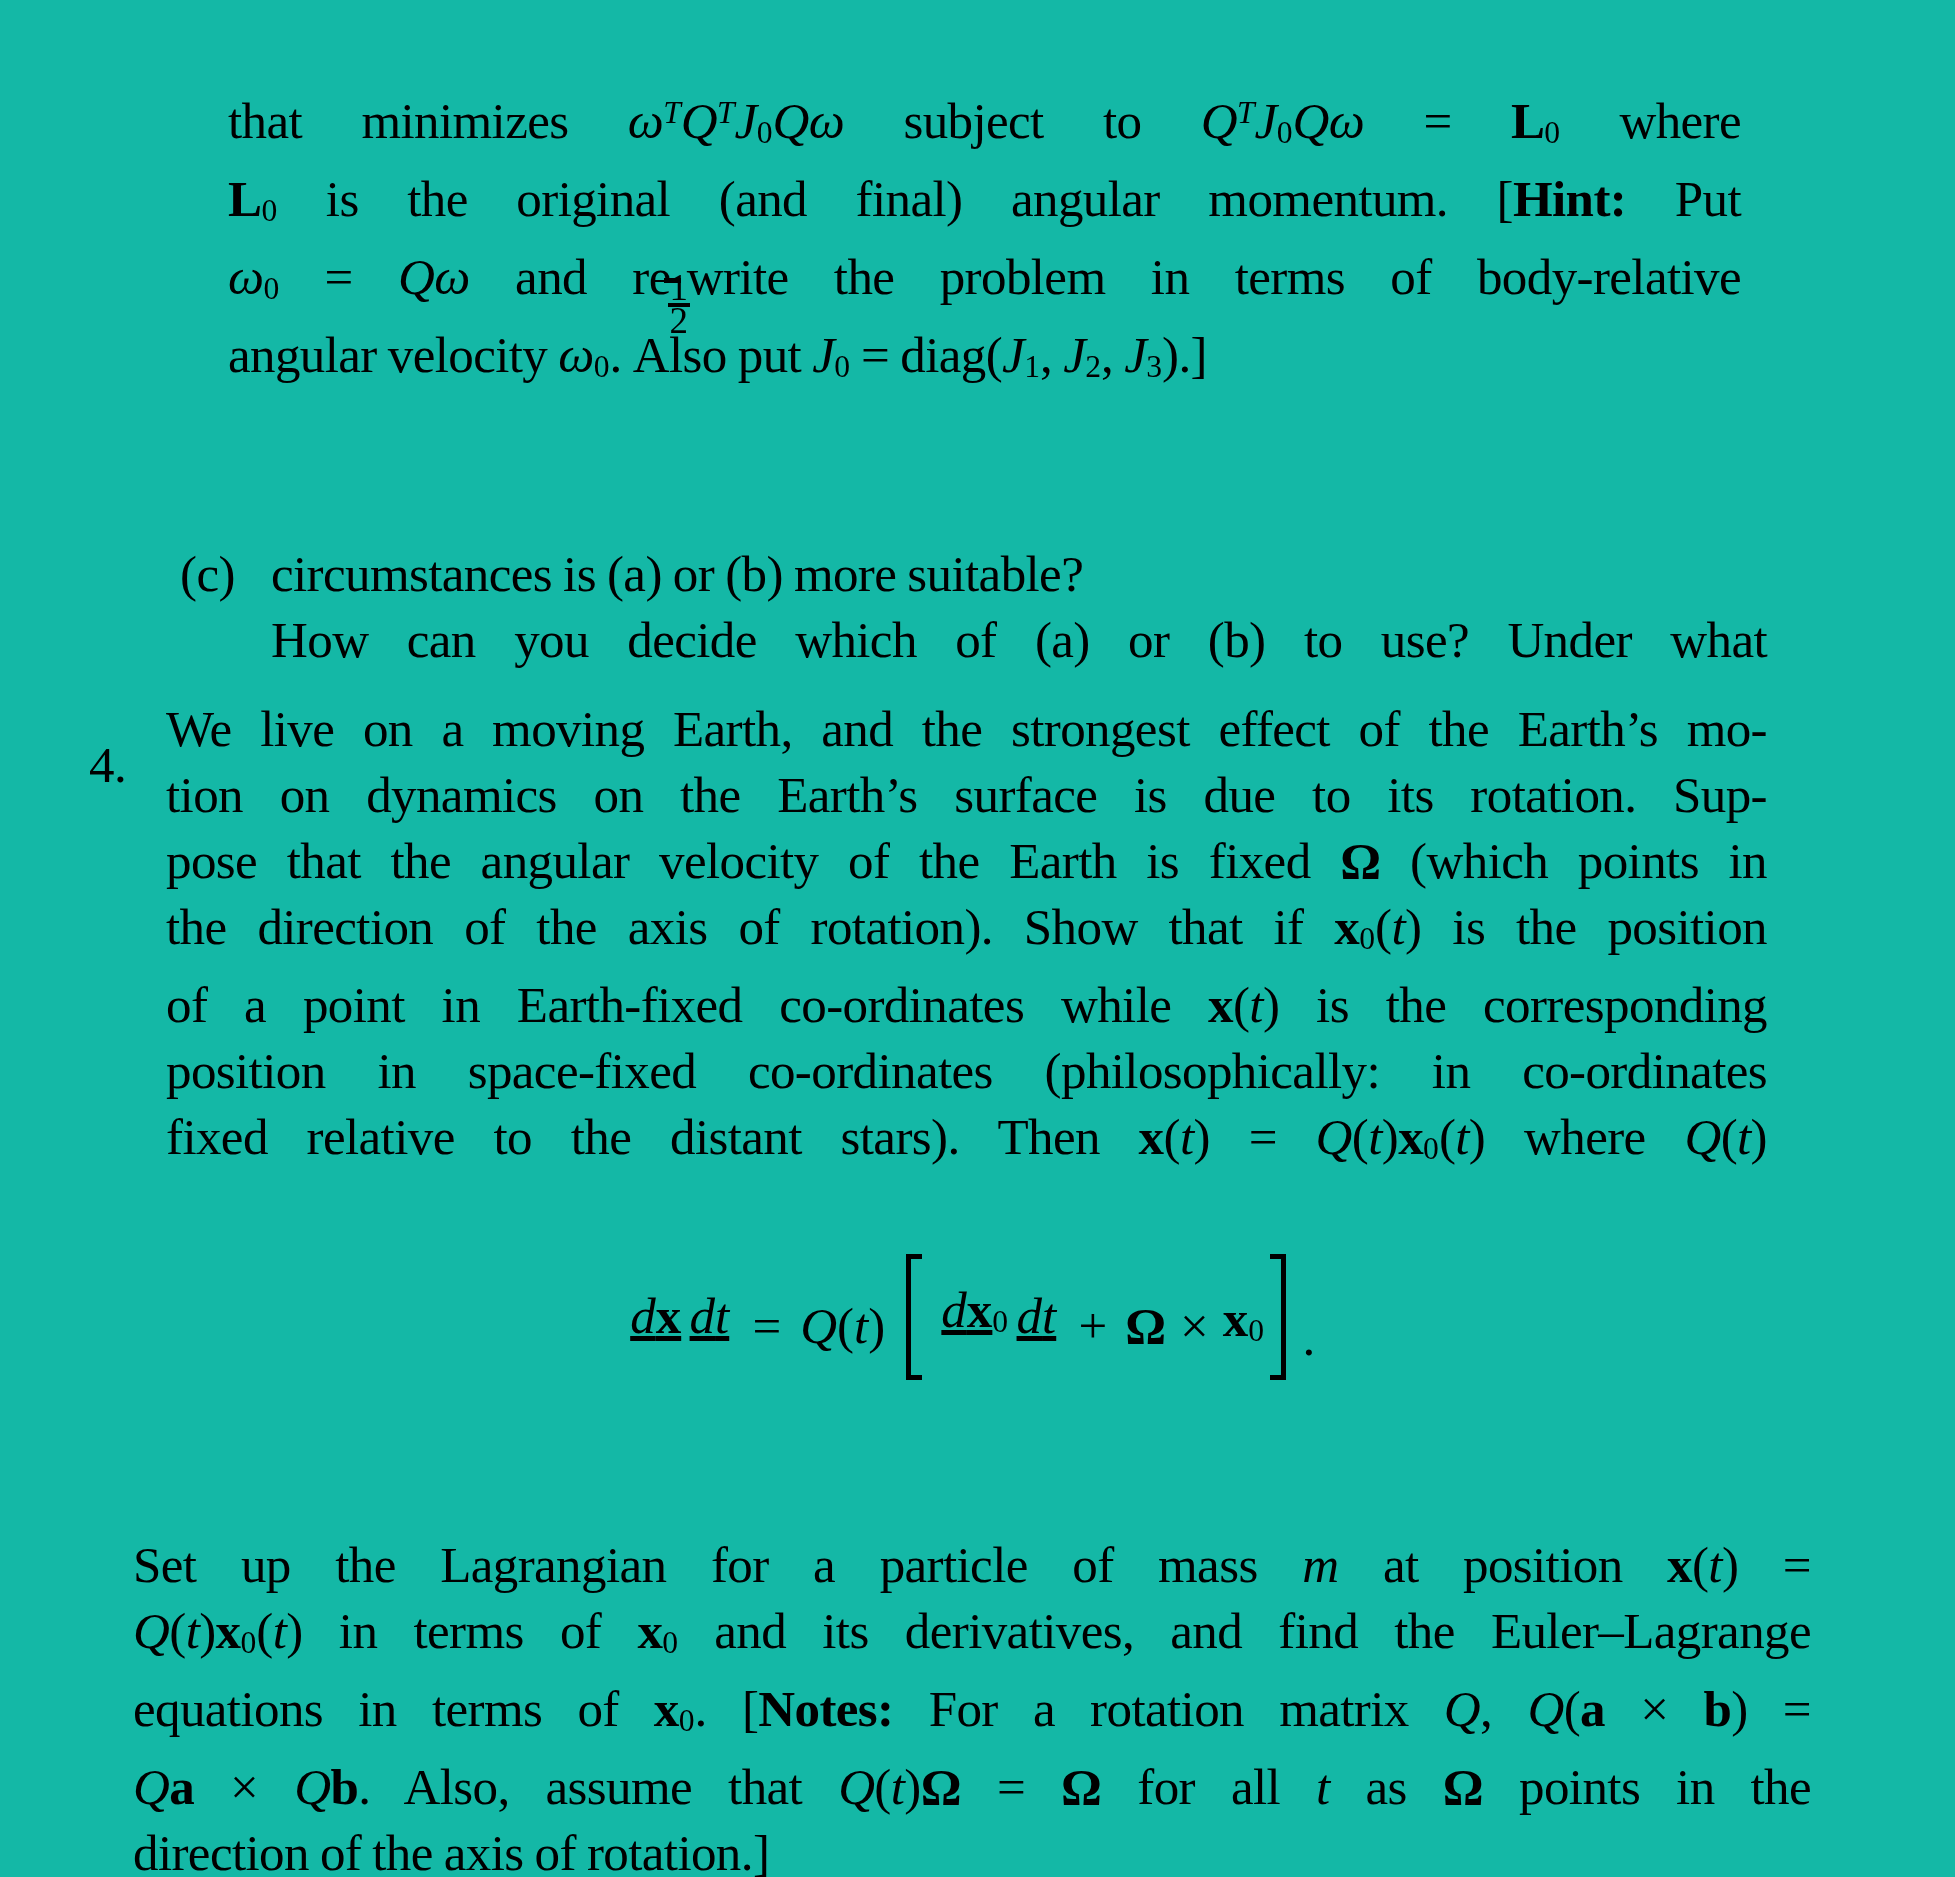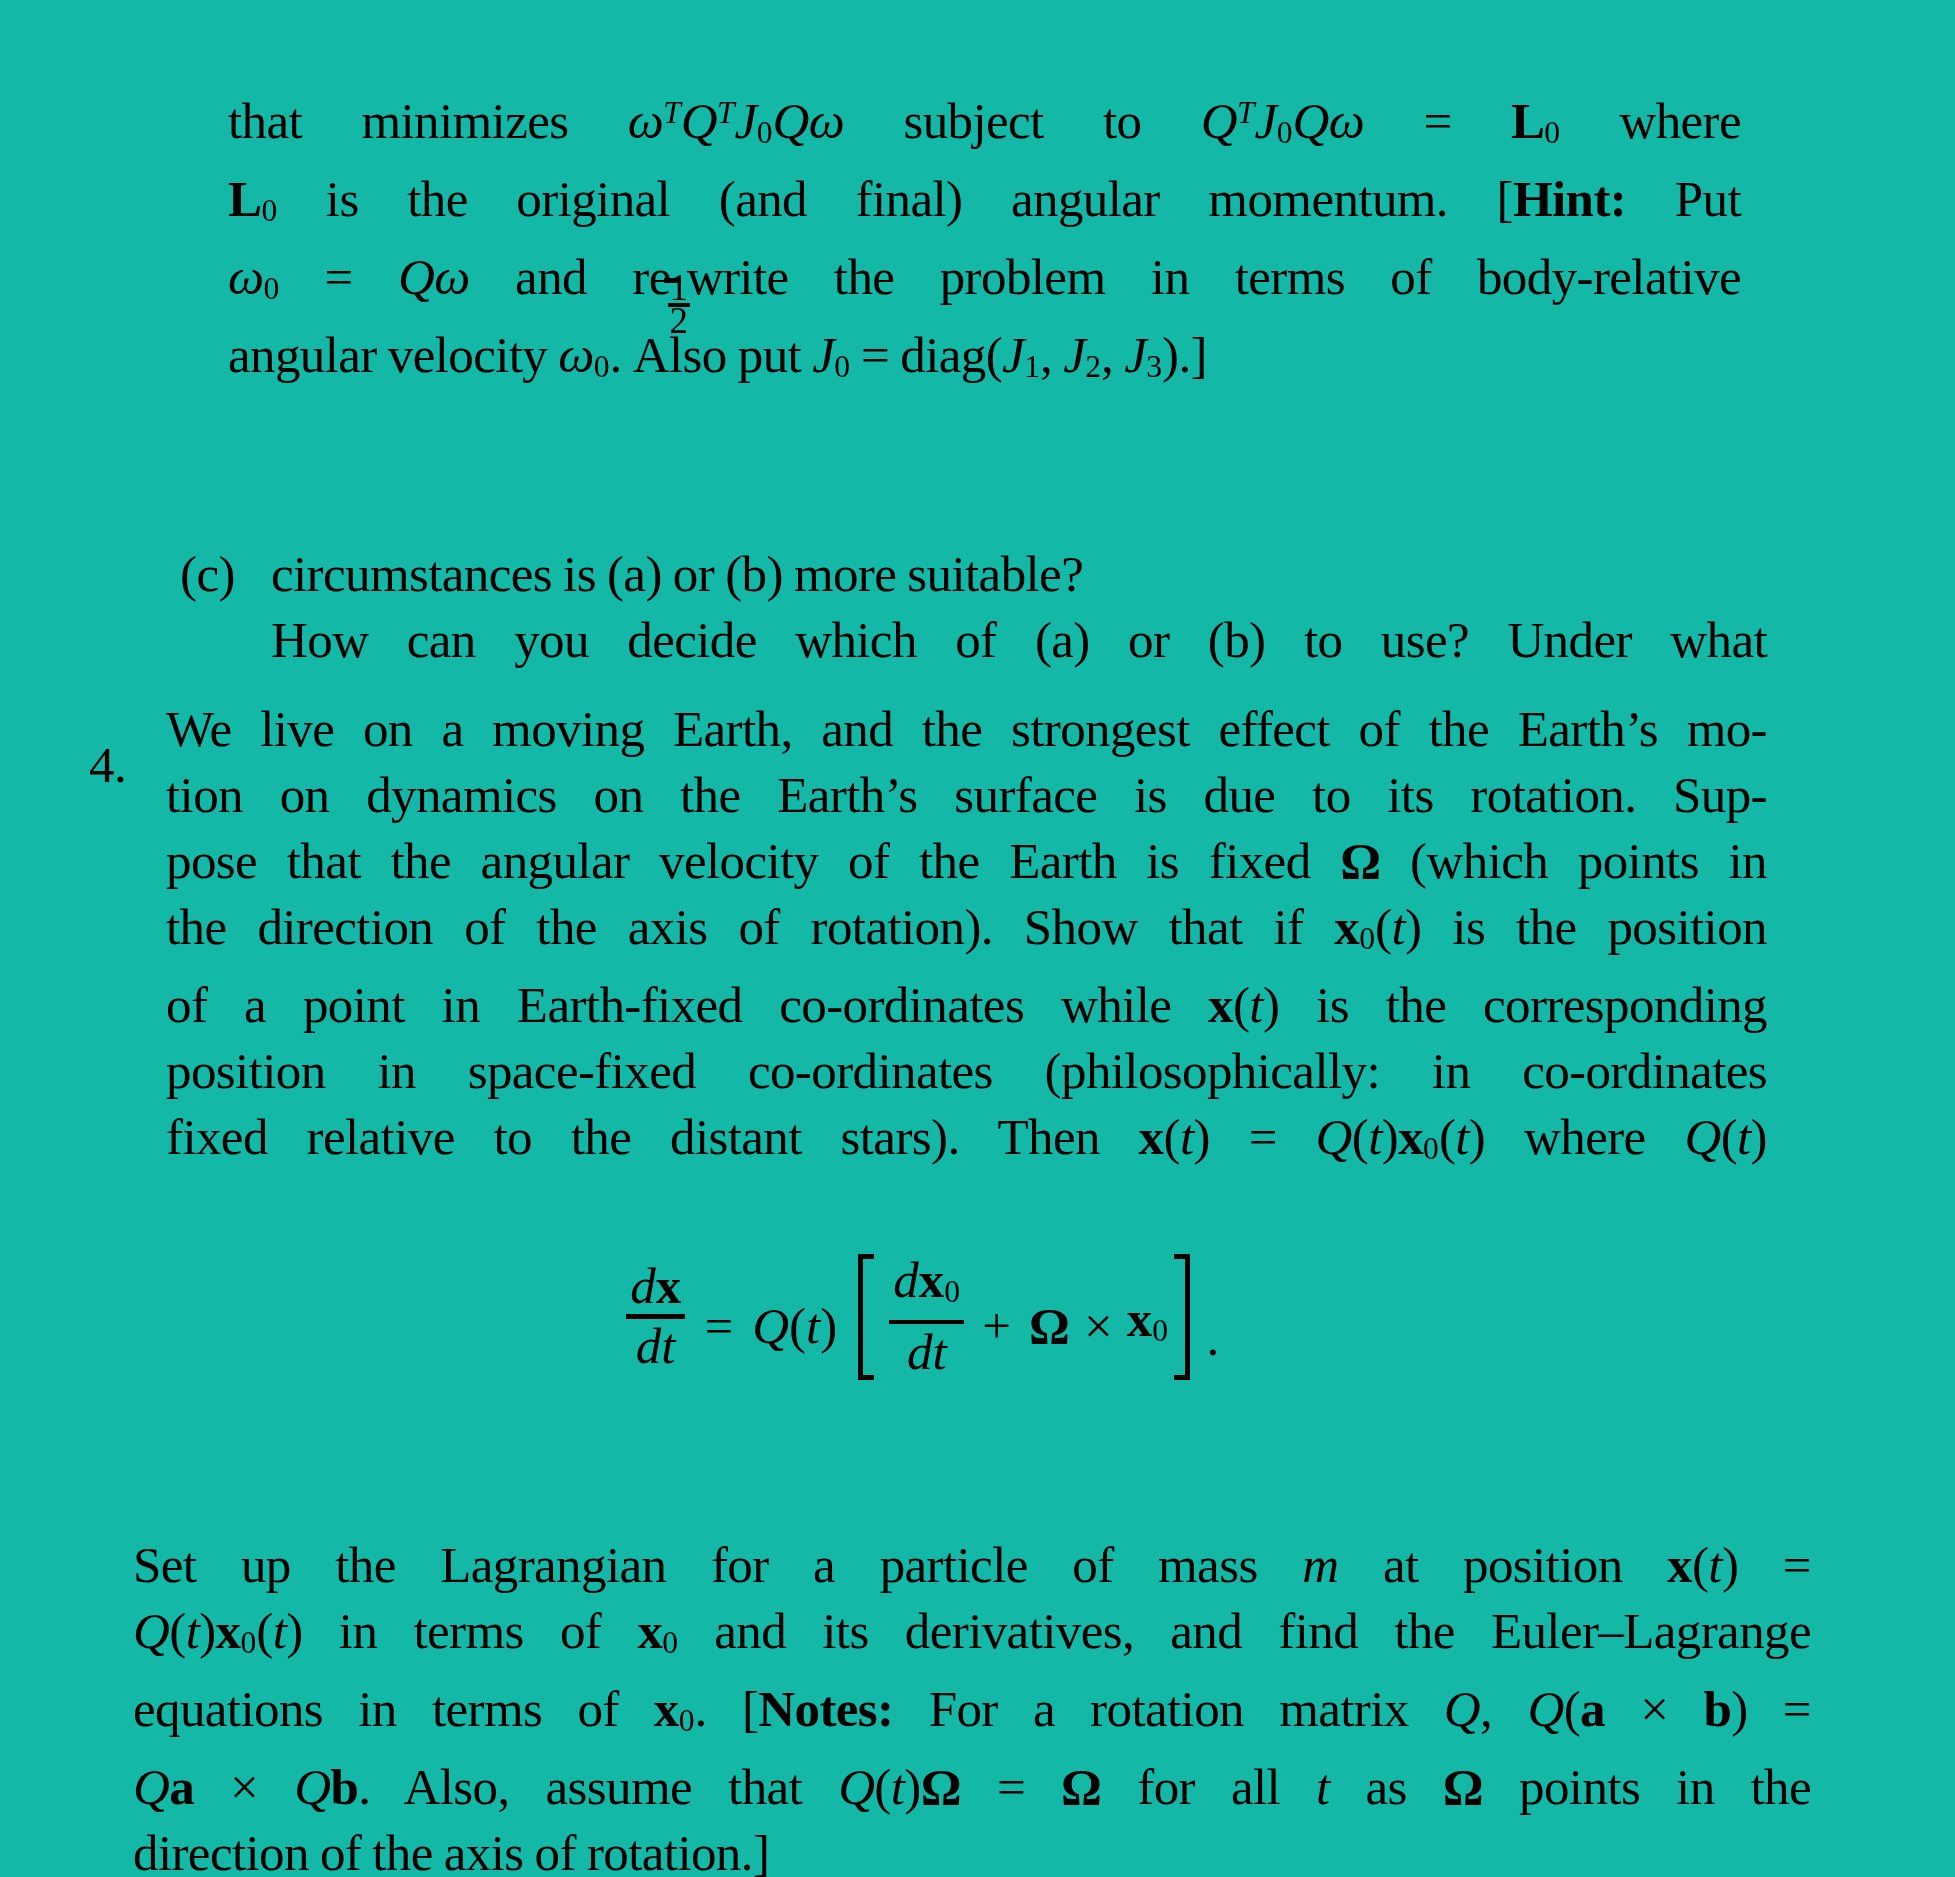--- a/index.html
+++ b/index.html
@@ -17,21 +17,21 @@
   .msub{font-size:62%;vertical-align:-0.16em;letter-spacing:0;}
   .msup{font-size:62%;vertical-align:0.48em;font-style:italic;letter-spacing:0;}
   .label{position:absolute;white-space:nowrap;}
   
   .frac12{display:inline-block;position:relative;width:16px;height:48px;vertical-align:top;z-index:3;}
   .f12hyphen{position:absolute;left:-6.4px;top:34px;width:17px;height:4.8px;background:#000;}
   .f12col{position:absolute;left:-4.2px;top:30px;width:24.4px;display:flex;flex-direction:column;align-items:center;font-size:37px;line-height:28px;letter-spacing:0;word-spacing:0;}
   .f12bar{width:22px;height:4.2px;background:#000;margin:0.5px 0;}
   
   #equation{position:absolute;left:626px;top:1252px;height:129px;display:flex;align-items:center;letter-spacing:0;word-spacing:0;white-space:nowrap;}
-  .frac{display:inline-flex;flex-direction:column;align-items:center;}
+  .frac{display:inline-flex;flex-direction:row;align-items:center;text-decoration:underline;}
   .frac .num,.frac .den{line-height:53px;padding:0 4.2px;}
   .frac .fbar{align-self:stretch;height:4.8px;background:#000;margin:1.1px 0;}
   .axis{transform:translateY(8.5px);display:inline-block;}
   .op-eq{margin:0 19px;}
   .op-plus{margin:0 18px;}
   .op-times{margin:0 14px;}
   .bracket{height:126px;width:16px;box-sizing:border-box;border-top:5.3px solid #000;border-bottom:5.3px solid #000;flex:0 0 auto;}
   .bracket.left{border-left:5.8px solid #000;margin-left:21px;margin-right:15px;}
   .bracket.right{border-right:5.8px solid #000;margin-left:6.4px;}
   .eq-period{margin-left:16px;transform:translateY(21px);display:inline-block;}

